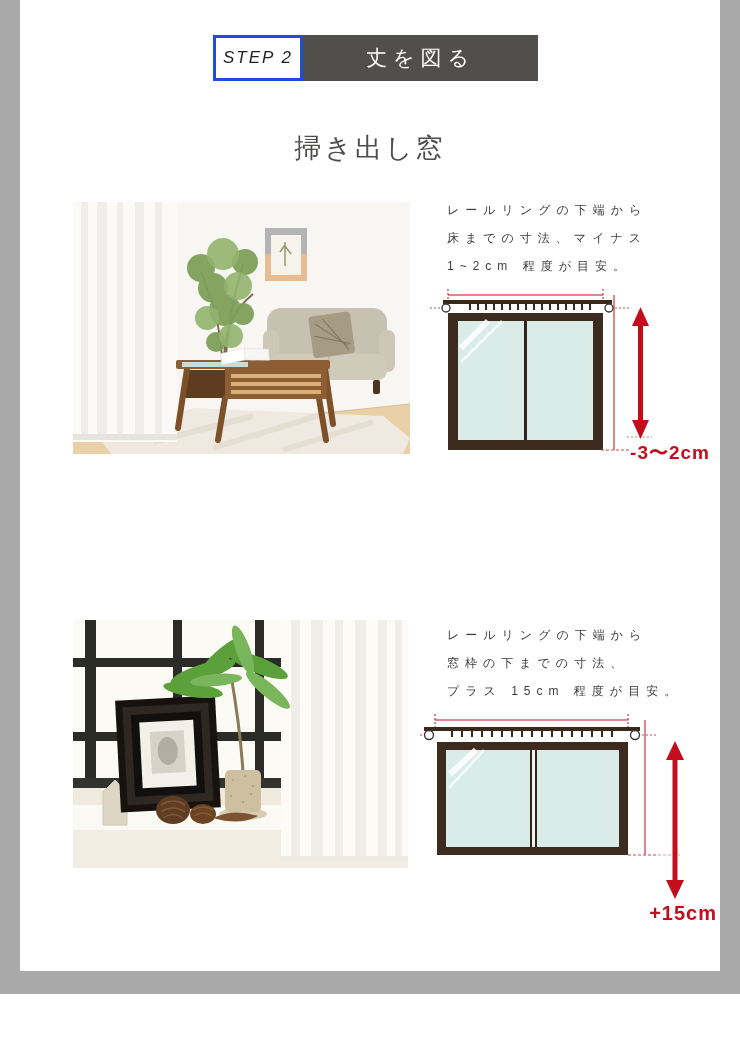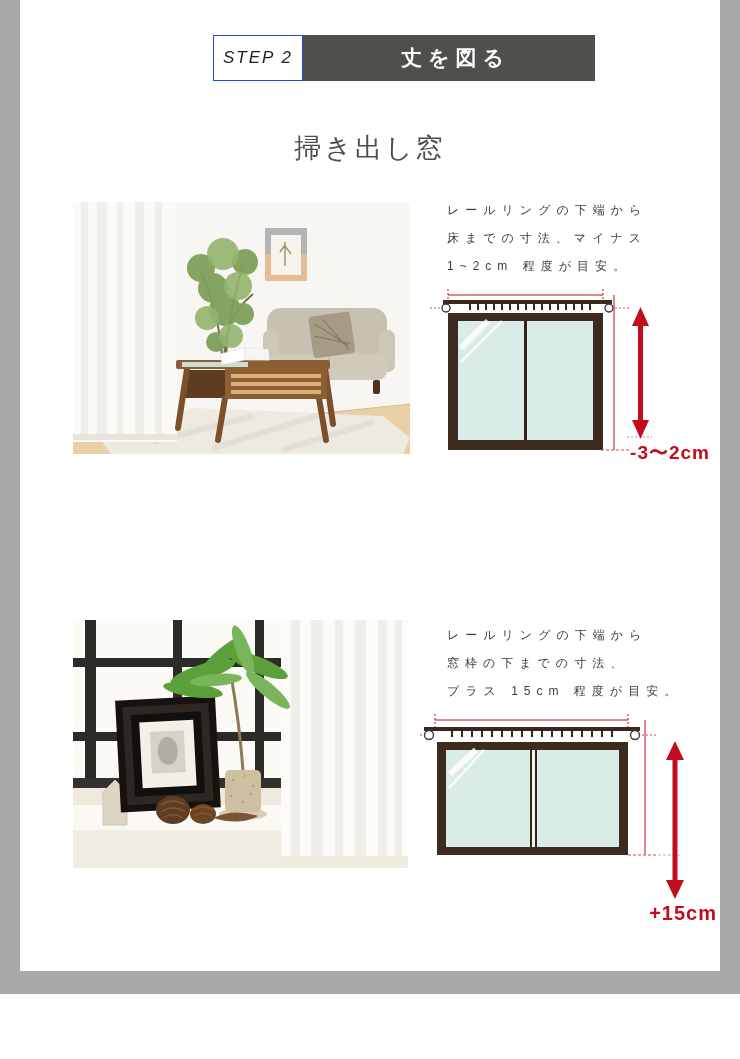--- a/index.html
+++ b/index.html
@@ -7,28 +7,28 @@
     width:740px;height:1059px;position:relative;overflow:hidden;
     background:#ffffff;
     font-family:"Liberation Sans","DejaVu Sans",sans-serif;
   }
   .gray-bg{position:absolute;left:0;top:0;width:740px;height:994px;background:#a9a9a9;}
   .card{position:absolute;left:20px;top:0;width:700px;height:971px;background:#ffffff;}
 
   
   .step-box{
     position:absolute;left:193px;top:35px;width:90px;height:46px;box-sizing:border-box;
-    background:#ffffff;border:1px solid #1d4ed8;
+    background:#ffffff;border:3px solid #1d4ed8;
     display:flex;align-items:center;justify-content:center;
     font-style:italic;font-size:17px;letter-spacing:2px;color:#1f1f1f;
   }
   .step-bar{
-    position:absolute;left:283px;top:35px;width:279px;height:46px;background:#514f4b;
+    position:absolute;left:283px;top:35px;width:235px;height:46px;background:#514f4b;
     display:flex;align-items:center;justify-content:center;
-    color:#ffffff;font-weight:bold;font-size:21px;letter-spacing:6px;padding-left:13px;
+    color:#ffffff;font-weight:normal;font-size:21px;letter-spacing:6px;
   }
 
   .sec-heading{
     position:absolute;left:0;width:700px;margin:0;text-align:center;
     font-size:27px;font-weight:normal;color:#4d4d4c;letter-spacing:3px;
   }
   .heading-1{top:130px;}
   .heading-2{top:548px;}
 
   .photo{position:absolute;left:53px;overflow:hidden;}

